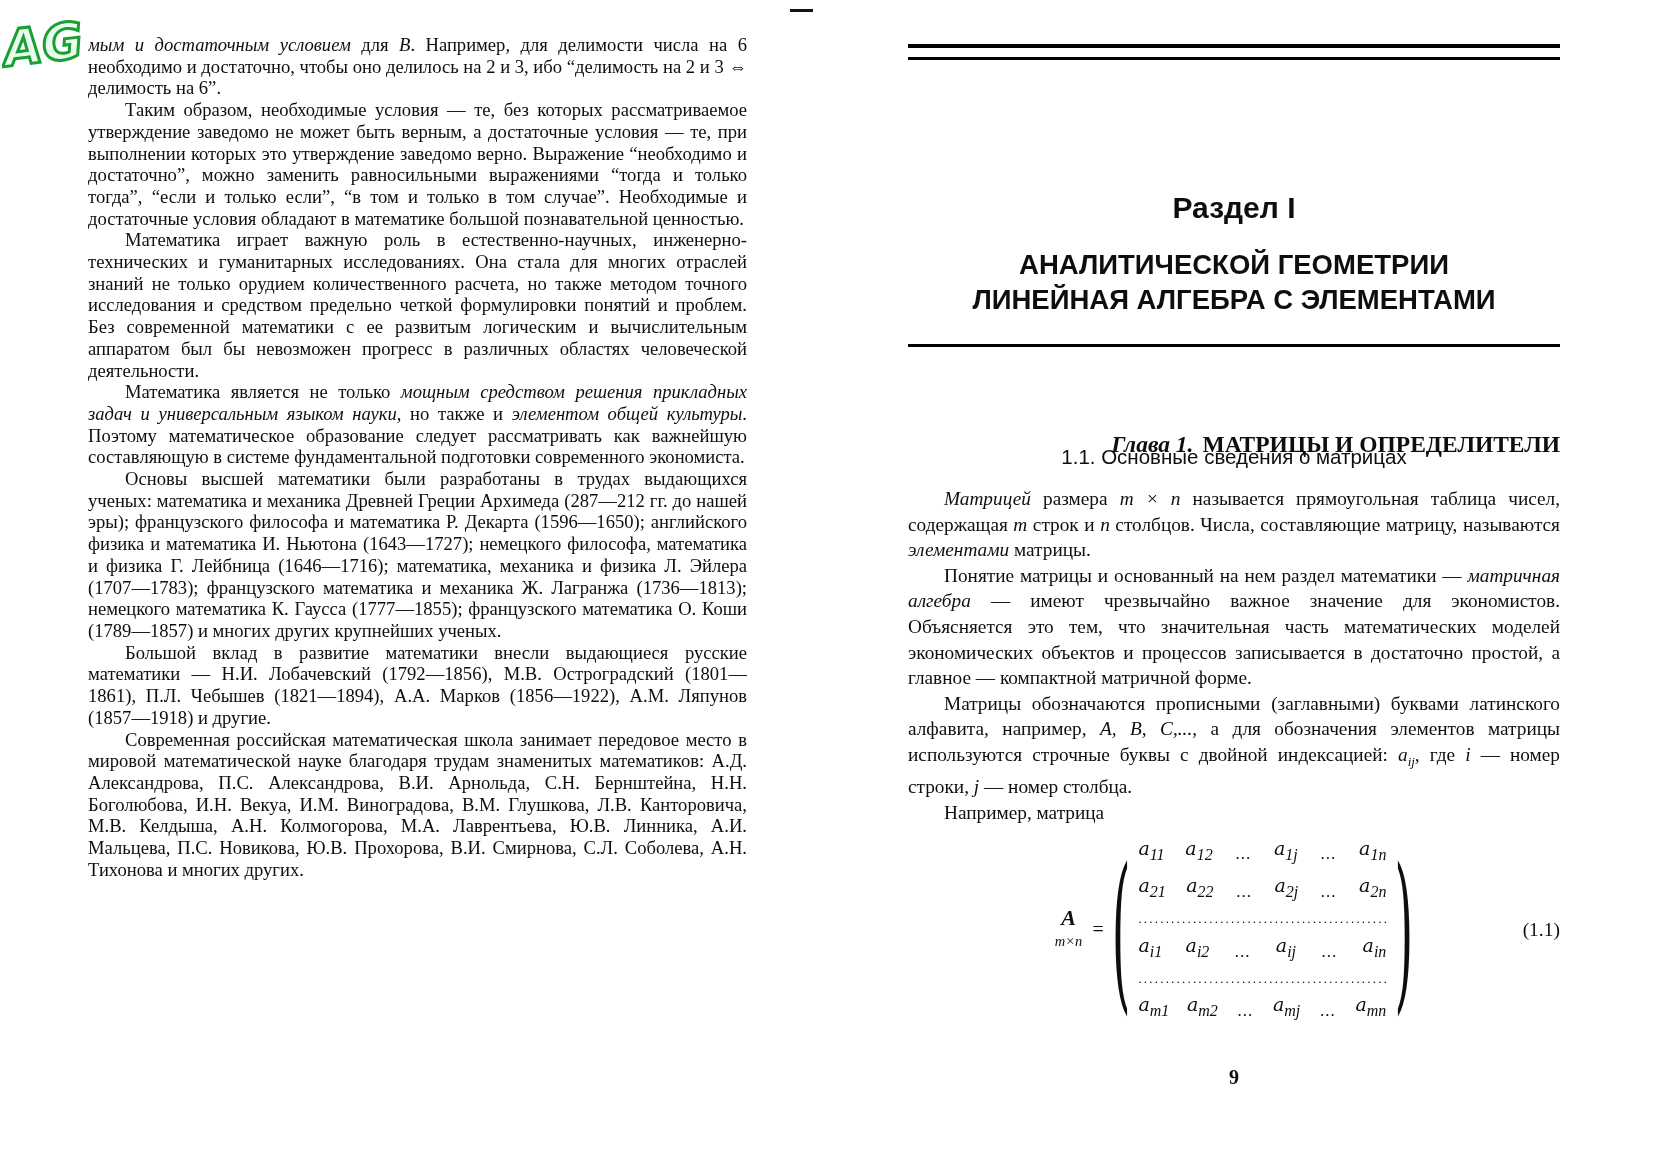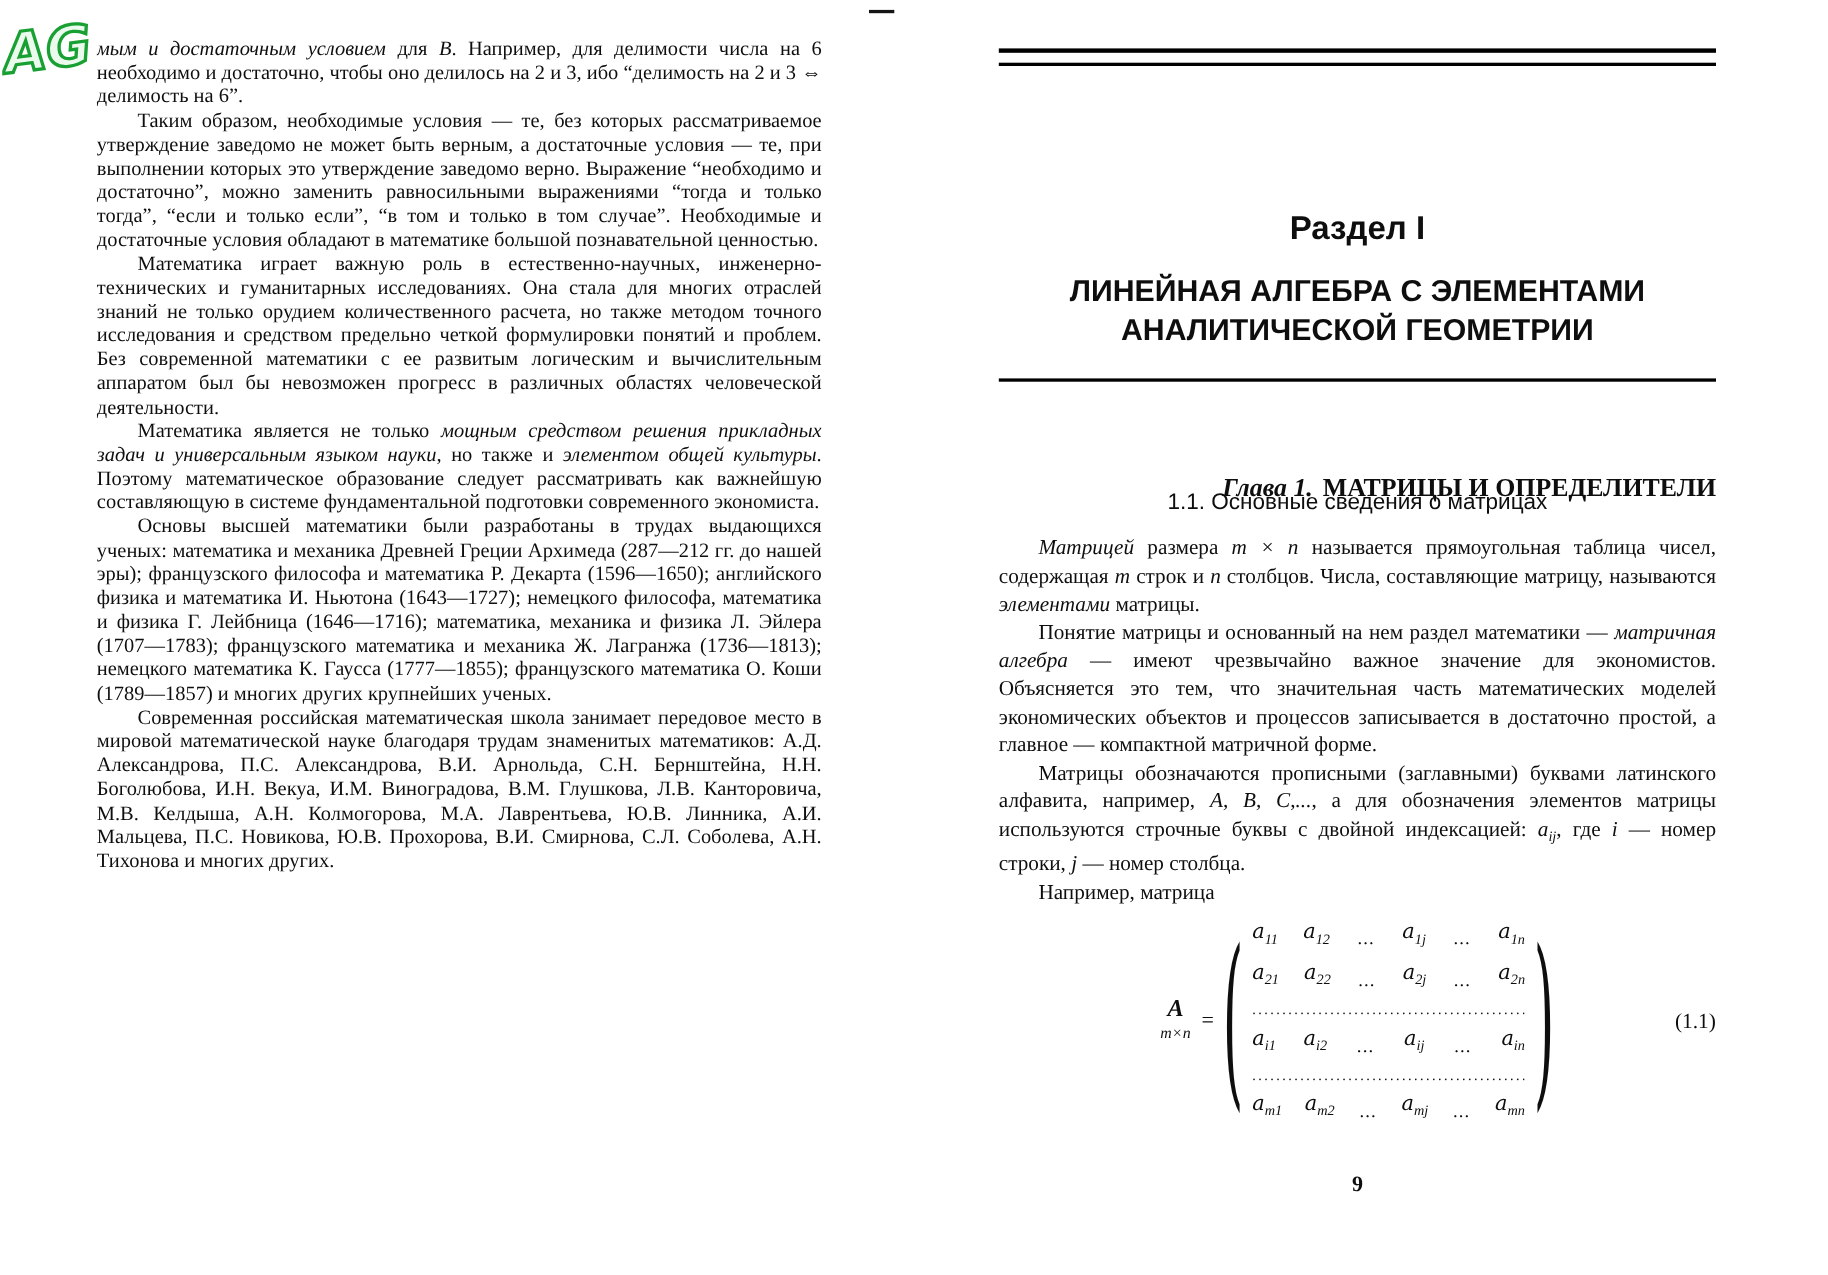--- a/index.html
+++ b/index.html
@@ -51,21 +51,21 @@
   .mlhs { text-align:center; margin-right:10px; }
   .mA { font-size:22px; font-weight:bold; font-style:italic; }
   .msize { font-size:14.5px; font-style:italic; margin-top:-2px; }
   .meq { font-size:20px; margin-right:8px; }
   .paren { font-size:48px; line-height:1; transform:scaleY(3.55);
            font-family:"DejaVu Serif",serif; }
   .mrows { width:248px; margin:0 8px; display:flex; flex-direction:column;
            justify-content:space-between; height:188px; padding:2px 0; }
   .mrow { display:flex; justify-content:space-between; align-items:flex-end; font-size:19px; }
   .me i { font-family:"DejaVu Serif",serif; font-style:italic; }
-  .me sub { font-size:13px; font-style:italic; }
+  .me sub { font-size:16px; font-style:italic; }
   .md { font-size:17px; letter-spacing:1px; padding:0 2px; }
   .mdotrow { font-size:13px; letter-spacing:2.2px; overflow:hidden; white-space:nowrap;
              height:15px; line-height:15px; }
   .eqnum { position:absolute; right:0; top:50%; transform:translateY(-50%); font-size:19.5px; }
 
   .page-num { position:absolute; top:1038px; width:100%; text-align:center;
               font-weight:bold; font-size:20px; }
 </style>
 </head>
 <body>
@@ -77,32 +77,33 @@
   </svg>
 
   <div class="center-dash"></div>
 
   <div class="left-page">
     <p class="par"><span class="it">мым и достаточным условием</span><span> для </span><span class="it">В</span><span>. Например, для делимости числа на 6 необходимо и достаточно, чтобы оно делилось на 2 и 3, ибо “делимость на 2 и 3 ⇔ делимость на 6”.</span></p>
     <p class="par ind">Таким образом, необходимые условия — те, без которых рассматриваемое утверждение заведомо не может быть верным, а достаточные условия — те, при выполнении которых это утверждение заведомо верно. Выражение “необходимо и достаточно”, можно заменить равносильными выражениями “тогда и только тогда”, “если и только если”, “в том и только в том случае”. Необходимые и достаточные условия обладают в математике большой познавательной ценностью.</p>
     <p class="par ind">Математика играет важную роль в естественно-научных, инженерно-технических и гуманитарных исследованиях. Она стала для многих отраслей знаний не только орудием количественного расчета, но также методом точного исследования и средством предельно четкой формулировки понятий и проблем. Без современной математики с ее развитым логическим и вычислительным аппаратом был бы невозможен прогресс в различных областях человеческой деятельности.</p>
     <p class="par ind"><span>Математика является не только </span><span class="it">мощным средством решения прикладных задач и универсальным языком науки</span><span>, но также и </span><span class="it">элементом общей культуры</span><span>. Поэтому математическое образование следует рассматривать как важнейшую составляющую в системе фундаментальной подготовки современного экономиста.</span></p>
     <p class="par ind">Основы высшей математики были разработаны в трудах выдающихся ученых: математика и механика Древней Греции Архимеда (287—212 гг. до нашей эры); французского философа и математика Р. Декарта (1596—1650); английского физика и математика И. Ньютона (1643—1727); немецкого философа, математика и физика Г. Лейбница (1646—1716); математика, механика и физика Л. Эйлера (1707—1783); французского математика и механика Ж. Лагранжа (1736—1813); немецкого математика К. Гаусса (1777—1855); французского математика О. Коши (1789—1857) и многих других крупнейших ученых.</p>
+    <p class="par ind">Большой вклад в развитие математики внесли выдающиеся русские математики — Н.И. Лобачевский (1792—1856), М.В. Остроградский (1801—1861), П.Л. Чебышев (1821—1894), А.А. Марков (1856—1922), А.М. Ляпунов (1857—1918) и другие.</p>
     <p class="par ind">Современная российская математическая школа занимает передовое место в мировой математической науке благодаря трудам знаменитых математиков: А.Д. Александрова, П.С. Александрова, В.И. Арнольда, С.Н. Бернштейна, Н.Н. Боголюбова, И.Н. Векуа, И.М. Виноградова, В.М. Глушкова, Л.В. Канторовича, М.В. Келдыша, А.Н. Колмогорова, М.А. Лаврентьева, Ю.В. Линника, А.И. Мальцева, П.С. Новикова, Ю.В. Прохорова, В.И. Смирнова, С.Л. Соболева, А.Н. Тихонова и многих других.</p>
   </div>
 
   <div class="right-page">
 
     <div class="double-rule"></div>
 
     <div class="section-label">Раздел I</div>
 
     <div class="section-title">
+      <div>АНАЛИТИЧЕСКОЙ ГЕОМЕТРИИ</div>
       <div>ЛИНЕЙНАЯ АЛГЕБРА С ЭЛЕМЕНТАМИ</div>
-      <div>АНАЛИТИЧЕСКОЙ ГЕОМЕТРИИ</div>
     </div>
 
     <div class="single-rule"></div>
 
     <div class="chapter-heading">
       <span class="chapter-label">Глава 1.</span><span>МАТРИЦЫ И ОПРЕДЕЛИТЕЛИ</span>
     </div>
 
     <div class="subsection-heading">1.1. Основные сведения о матрицах</div>
 

